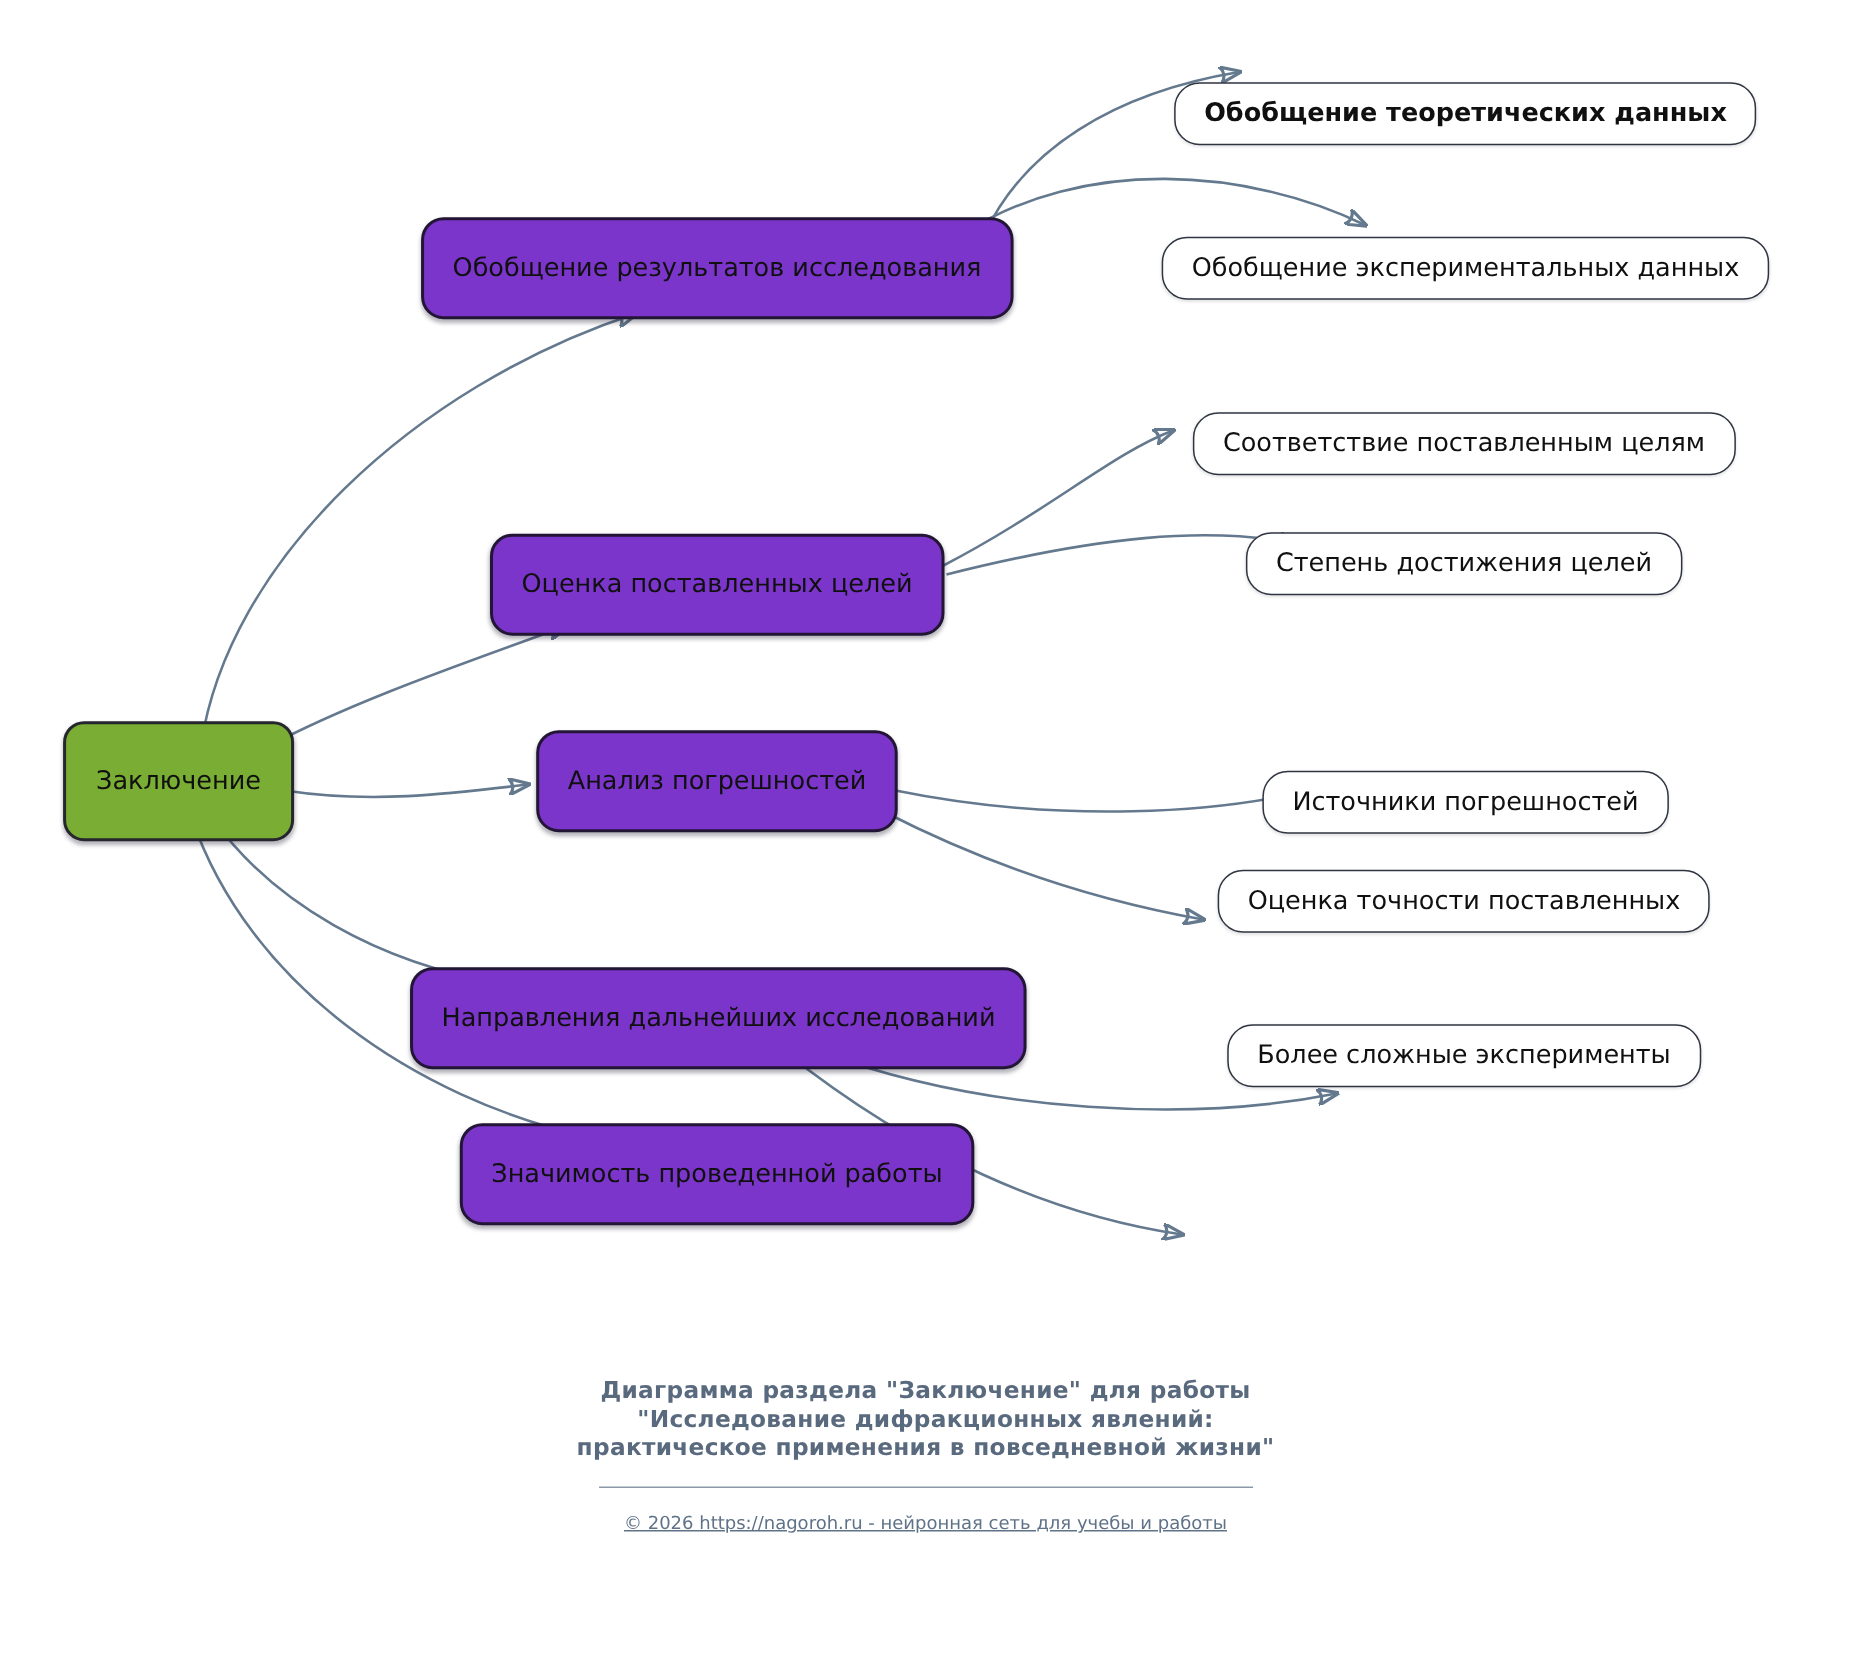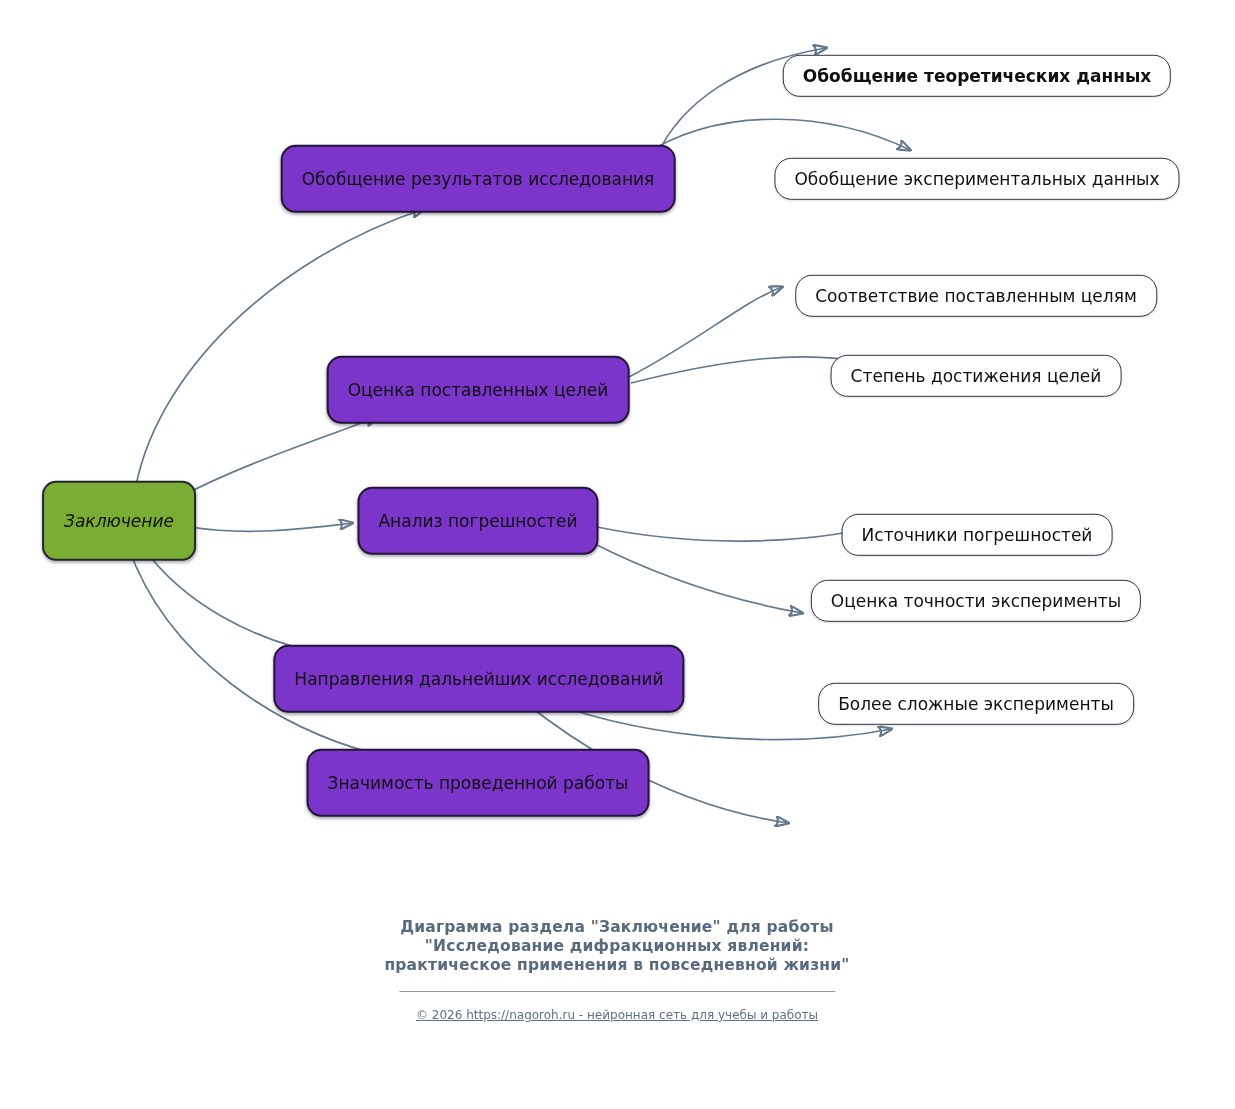--- a/index.html
+++ b/index.html
@@ -31,21 +31,20 @@
     color:#101010;
     text-align:center;
     line-height:1.2;
   }
   .node.root{
     background:var(--root-fill);
     border:2px solid var(--node-border);
     border-radius:14px;
     padding:28px 20px;
     box-shadow:0 2px 3px rgba(30,30,50,.35);
-    font-style:italic;
   }
   .node.branch{
     background:var(--branch-fill);
     border:2px solid #231535;
     border-radius:15px;
     padding:22px 19px;
     box-shadow:0 2px 3px rgba(30,30,50,.35);
   }
   .node.leaf{
     background:var(--leaf-fill);
@@ -114,21 +113,21 @@
   <div class="node branch" style="left:478px;top:390px;">Оценка поставленных целей</div>
   <div class="node branch" style="left:478px;top:521px;text-align:right;">Анализ погрешностей</div>
   <div class="node branch" style="left:479px;top:679px;">Направления дальнейших исследований</div>
   <div class="node branch" style="left:478px;top:783px;">Значимость проведенной работы</div>
 
   <div class="node leaf" style="left:977px;top:76px;font-weight:bold;">Обобщение теоретических данных</div>
   <div class="node leaf" style="left:977px;top:179px;">Обобщение экспериментальных данных</div>
   <div class="node leaf" style="left:976px;top:284px;margin-top:12px;">Соответствие поставленным целям</div>
   <div class="node leaf" style="left:976px;top:376px;">Степень достижения целей</div>
   <div class="node leaf" style="left:977px;top:495px;margin-top:40px;">Источники погрешностей</div>
-  <div class="node leaf" style="left:976px;top:601px;">Оценка точности эксперименты</div>
+  <div class="node leaf" style="left:976px;top:601px;">Оценка точности поставленных</div>
   <div class="node leaf" style="left:976px;top:704px;">Более сложные эксперименты</div>
 
   <div class="footer">
     <div class="title-line">Диаграмма раздела "Заключение" для работы</div>
     <div class="title-line">"Исследование дифракционных явлений:</div>
     <div class="title-line">практическое применения в повседневной жизни"</div>
     <hr class="divider">
     <div class="copyright">© 2026 https://nagoroh.ru - нейронная сеть для учебы и работы</div>
   </div>
 

